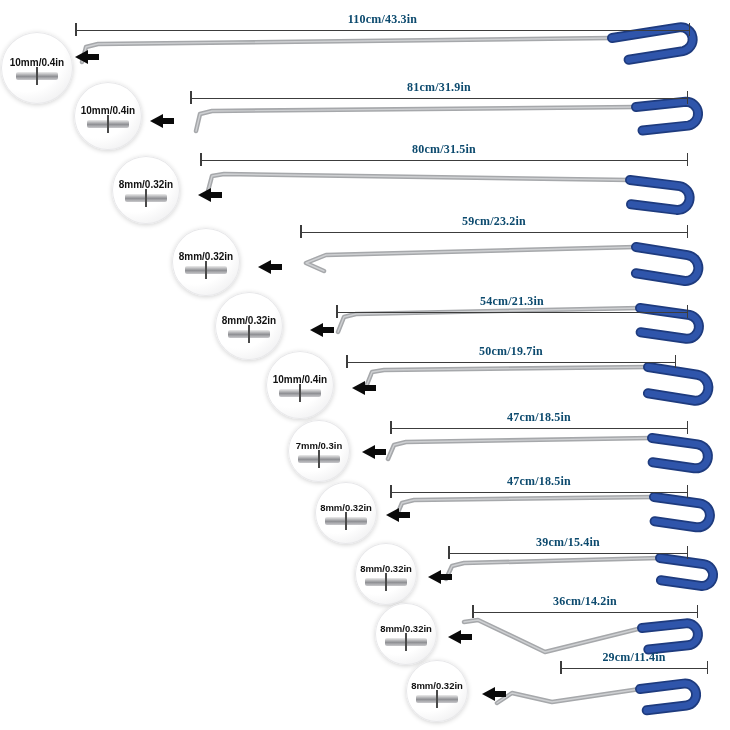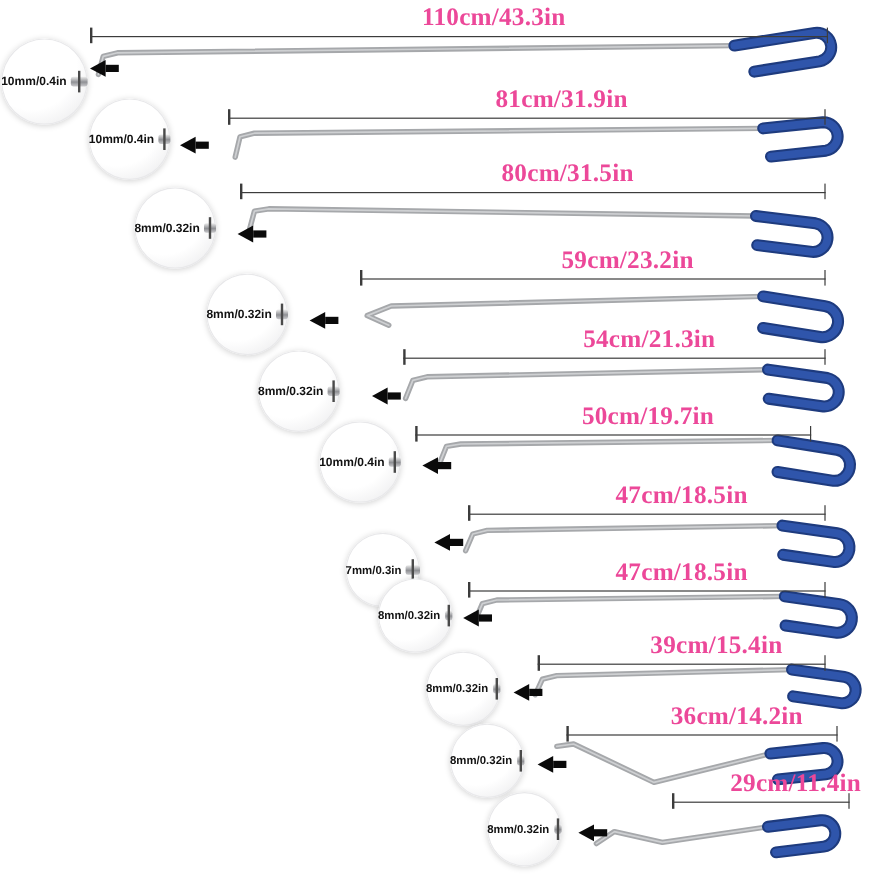--- a/index.html
+++ b/index.html
@@ -13,29 +13,29 @@
   .shaft-hi{fill:none;stroke:#d8dadc;stroke-width:1.4;stroke-linecap:round;stroke-linejoin:round;opacity:.8;}
   .handle-outer{fill:none;stroke:#1e3b7e;stroke-width:10;stroke-linecap:round;stroke-linejoin:round;}
   .handle-inner{fill:none;stroke:#2f55ab;stroke-width:6.5;stroke-linecap:round;stroke-linejoin:round;}
   
   .dim{position:absolute;height:24px;border-bottom:1.5px solid #3c3c3c;}
   .dim::before,.dim::after{content:'';position:absolute;bottom:-6px;width:1.5px;height:13px;background:#3c3c3c;}
   .dim::before{left:0;}
   .dim::after{right:0;}
   .dim-label{
     position:absolute;left:50%;bottom:3px;transform:translateX(-50%);
-    font-family:"Liberation Serif",serif;font-size:21px;font-weight:600;color:#ec4899;
-    white-space:nowrap;letter-spacing:.2px;margin-left:29px;
+    font-family:"Liberation Serif",serif;font-size:12px;font-weight:600;color:#0c4a6e;
+    white-space:nowrap;letter-spacing:.2px;
   }
   
   .mag{
     position:absolute;border-radius:50%;
     background:radial-gradient(circle at 35% 30%, #ffffff 55%, #f2f2f3 78%, #e1e1e4 100%);
     box-shadow:0 1px 5px rgba(0,0,0,.18), inset 0 0 0 1px #e8e8ea;
-    display:flex;flex-direction:row;align-items:center;justify-content:center;gap:4px;
+    display:flex;flex-direction:column;align-items:center;justify-content:center;gap:4px;
   }
   .mag-label{font-size:10px;font-weight:bold;color:#111;white-space:nowrap;}
   .cross{position:relative;width:42px;height:8px;}
   .cross .bar{
     position:absolute;left:0;top:0;width:100%;height:100%;border-radius:2px;
     background:linear-gradient(#ececec,#8f9094 55%,#c9c9cc);
   }
   .cross .pin{
     position:absolute;left:50%;top:-5px;width:2px;height:18px;background:#4a4a4a;
     transform:translateX(-50%);
@@ -149,21 +149,21 @@
         <span class="head"></span>
         <span class="tail"></span>
       </div>
       <div class="mag" style="left: 172px; top: 228px; width: 68px; height: 68px;">
         <span class="mag-label">8mm/0.32in</span>
         <div class="cross">
           <div class="bar"></div>
           <div class="pin"></div>
         </div>
       </div>
-      <div class="dim" style="left: 336px; top: 274px; width: 352px;">
+      <div class="dim" style="left: 336px; top: 288px; width: 352px;">
         <span class="dim-label">54cm/21.3in</span>
       </div>
       <div class="arrow" style="left: 310px; top: 323px;">
         <span class="head"></span>
         <span class="tail"></span>
       </div>
       <div class="mag" style="left: 215px; top: 292px; width: 68px; height: 68px;">
         <span class="mag-label">8mm/0.32in</span>
         <div class="cross">
           <div class="bar"></div>
@@ -184,21 +184,21 @@
           <div class="pin"></div>
         </div>
       </div>
       <div class="dim" style="left: 390px; top: 404px; width: 298px;">
         <span class="dim-label">47cm/18.5in</span>
       </div>
       <div class="arrow" style="left: 362px; top: 445px;">
         <span class="head"></span>
         <span class="tail"></span>
       </div>
-      <div class="mag" style="left: 288px; top: 444px; width: 62px; height: 62px;">
+      <div class="mag" style="left: 288px; top: 420px; width: 62px; height: 62px;">
         <span class="mag-label" style="font-size: 9.5px;">7mm/0.3in</span>
         <div class="cross">
           <div class="bar"></div>
           <div class="pin"></div>
         </div>
       </div>
       <div class="dim" style="left: 390px; top: 468px; width: 298px;">
         <span class="dim-label">47cm/18.5in</span>
       </div>
       <div class="arrow" style="left: 386px; top: 508px;">

